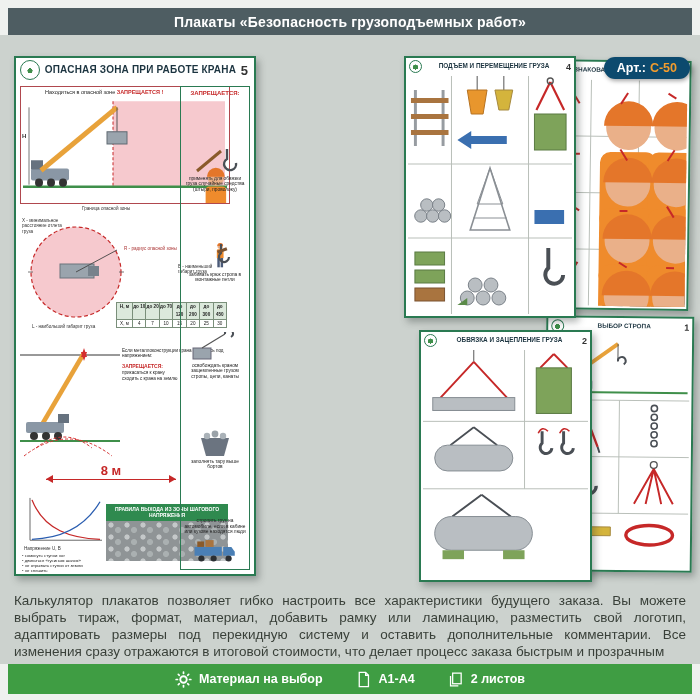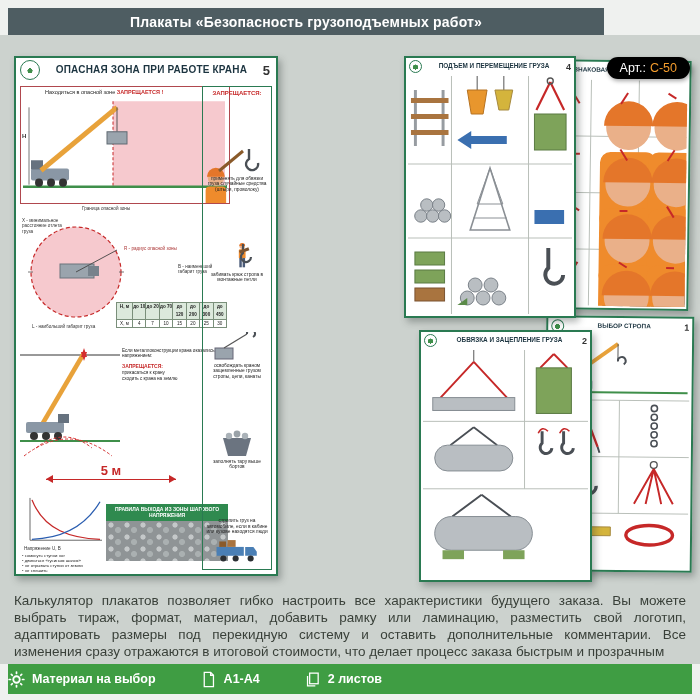--- a/index.html
+++ b/index.html
@@ -1,51 +1,51 @@
 <!DOCTYPE html>
 <html><head>
 <meta charset="utf-8">
 <style>
   html,body{margin:0;padding:0}
   body{width:700px;height:700px;position:relative;overflow:hidden;
        font-family:"Liberation Sans",sans-serif;background:#eff1ef}
   .content-bg{position:absolute;left:0;top:35px;right:0;height:629px;background:#ccd2ce}
 
   
-  .header-bar{position:absolute;left:8px;top:8px;width:596px;height:27px;background:#4e5d62;
+  .header-bar{position:absolute;left:8px;top:8px;width:684px;height:27px;background:#4e5d62;
               color:#fff;display:flex;align-items:center;justify-content:center;
               font-size:14px;font-weight:600;letter-spacing:.2px;box-sizing:border-box}
   .footer-bar{position:absolute;left:8px;top:664px;width:684px;height:30px;background:#3f9d43;
-              display:flex;align-items:center;justify-content:flex-start;gap:44px;box-sizing:border-box}
+              display:flex;align-items:center;justify-content:center;gap:32px;box-sizing:border-box}
   .f-item{display:flex;align-items:center;gap:7px;color:#fff;font-size:12.5px;font-weight:600}
   .f-icon{width:17px;height:17px;display:block}
 
   
-  .badge{position:absolute;top:57px;right:10px;z-index:60;background:#000000;border-radius:13px;
-         padding:4px 13px;font-size:12.5px;font-weight:400;color:#fff;
+  .badge{position:absolute;top:57px;right:10px;z-index:60;background:#0c4a6e;border-radius:13px;
+         padding:4px 13px;font-size:12.5px;font-weight:700;color:#fff;
          box-shadow:1px 2px 4px rgba(0,0,0,.35)}
   .badge-val{color:#f39c2d;margin-left:4px}
 
   
   .poster{position:absolute;background:#fff;border:2px solid #2a7a52;box-sizing:border-box;
           box-shadow:3px 4px 7px rgba(40,50,45,.35)}
   .p-head{display:flex;align-items:center;gap:3px;padding:2px 4px;box-sizing:border-box}
   .logo{border:1.6px solid #2a7a52;border-radius:50%;flex:none;
         background:radial-gradient(circle at 50% 55%, #3f8f4a 0 2.5px, #fff 2.6px)}
   .p-title{flex:1;text-align:center;font-weight:700;color:#1c3440;line-height:1.05}
   .p-num{font-weight:700;color:#333;flex:none}
   .p-art{position:absolute;left:2px;right:2px;top:18px;bottom:2px}
   .p-art svg{width:100%;height:100%;display:block}
   .poster.small .p-title{font-size:6.4px}
   .poster.small .p-num{font-size:9px}
   .poster.small .logo{width:11px;height:11px;border-width:1.2px}
   .poster.small .p-head{padding:2px 3px;gap:2px}
 
   
-  #poster-main{left:14px;top:56px;width:264px;height:520px;z-index:30}
+  #poster-main{left:14px;top:56px;width:242px;height:520px;z-index:30}
   #poster-main .logo{width:18px;height:18px}
   #poster-main .p-title{font-size:10px;letter-spacing:.2px}
   #poster-main .p-num{font-size:13px;padding-right:2px}
   .mp-body{position:absolute;left:0;top:26px;right:0;bottom:0}
 
   #s1{position:absolute;left:4px;top:2px;width:208px;height:116px;border:1px solid #b0484e}
   #s1 .cap{position:absolute;left:24px;top:2px;font-size:5.5px;color:#222;z-index:3;white-space:nowrap}
   #s1 .cap .red{color:#c62828;font-weight:700}
   #s1 svg{position:absolute;left:0;top:0;width:100%;height:100%}
   #s1 .hlabel{position:absolute;left:1px;top:46px;font-size:6px;color:#333;font-weight:700;z-index:3}
@@ -382,21 +382,21 @@
         <rect x="38" y="66" width="11" height="9" fill="#66727f"></rect>
         <circle cx="14" cy="88" r="4" fill="#333"></circle>
           <circle cx="26" cy="88" r="4" fill="#333"></circle>
           <circle cx="38" cy="88" r="4" fill="#333"></circle>
         <line x1="0" y1="93" x2="100" y2="93" stroke="#3f8f4a" stroke-width="2"></line>
         <path d="M16 100 q28 -22 56 0" fill="none" stroke="#d42f2f" stroke-width="1" stroke-dasharray="3 2"></path>
         <path d="M4 108 q44 -34 88 0" fill="none" stroke="#d42f2f" stroke-width="1" stroke-dasharray="3 2"></path>
         <use href="#sym-worker" transform="translate(74,64) scale(0.85)"></use>
       </svg>
       <div class="dist">
-        <div class="dl">5 м</div>
+        <div class="dl">8 м</div>
         <div class="arrow"></div>
       </div>
       <svg class="curves" viewBox="0 0 80 52" preserveAspectRatio="none">
         <line x1="6" y1="2" x2="6" y2="46" stroke="#666" stroke-width="1"></line>
         <line x1="6" y1="46" x2="78" y2="46" stroke="#666" stroke-width="1"></line>
         <path d="M8 4 C 20 36, 48 44, 76 45" stroke="#c62828" fill="none" stroke-width="1.3"></path>
         <path d="M8 45 C 36 44, 60 34, 76 6" stroke="#2a5db0" fill="none" stroke-width="1.3"></path>
       </svg>
       <div class="axis">Напряжение U, В</div>
       <div class="bullets">

